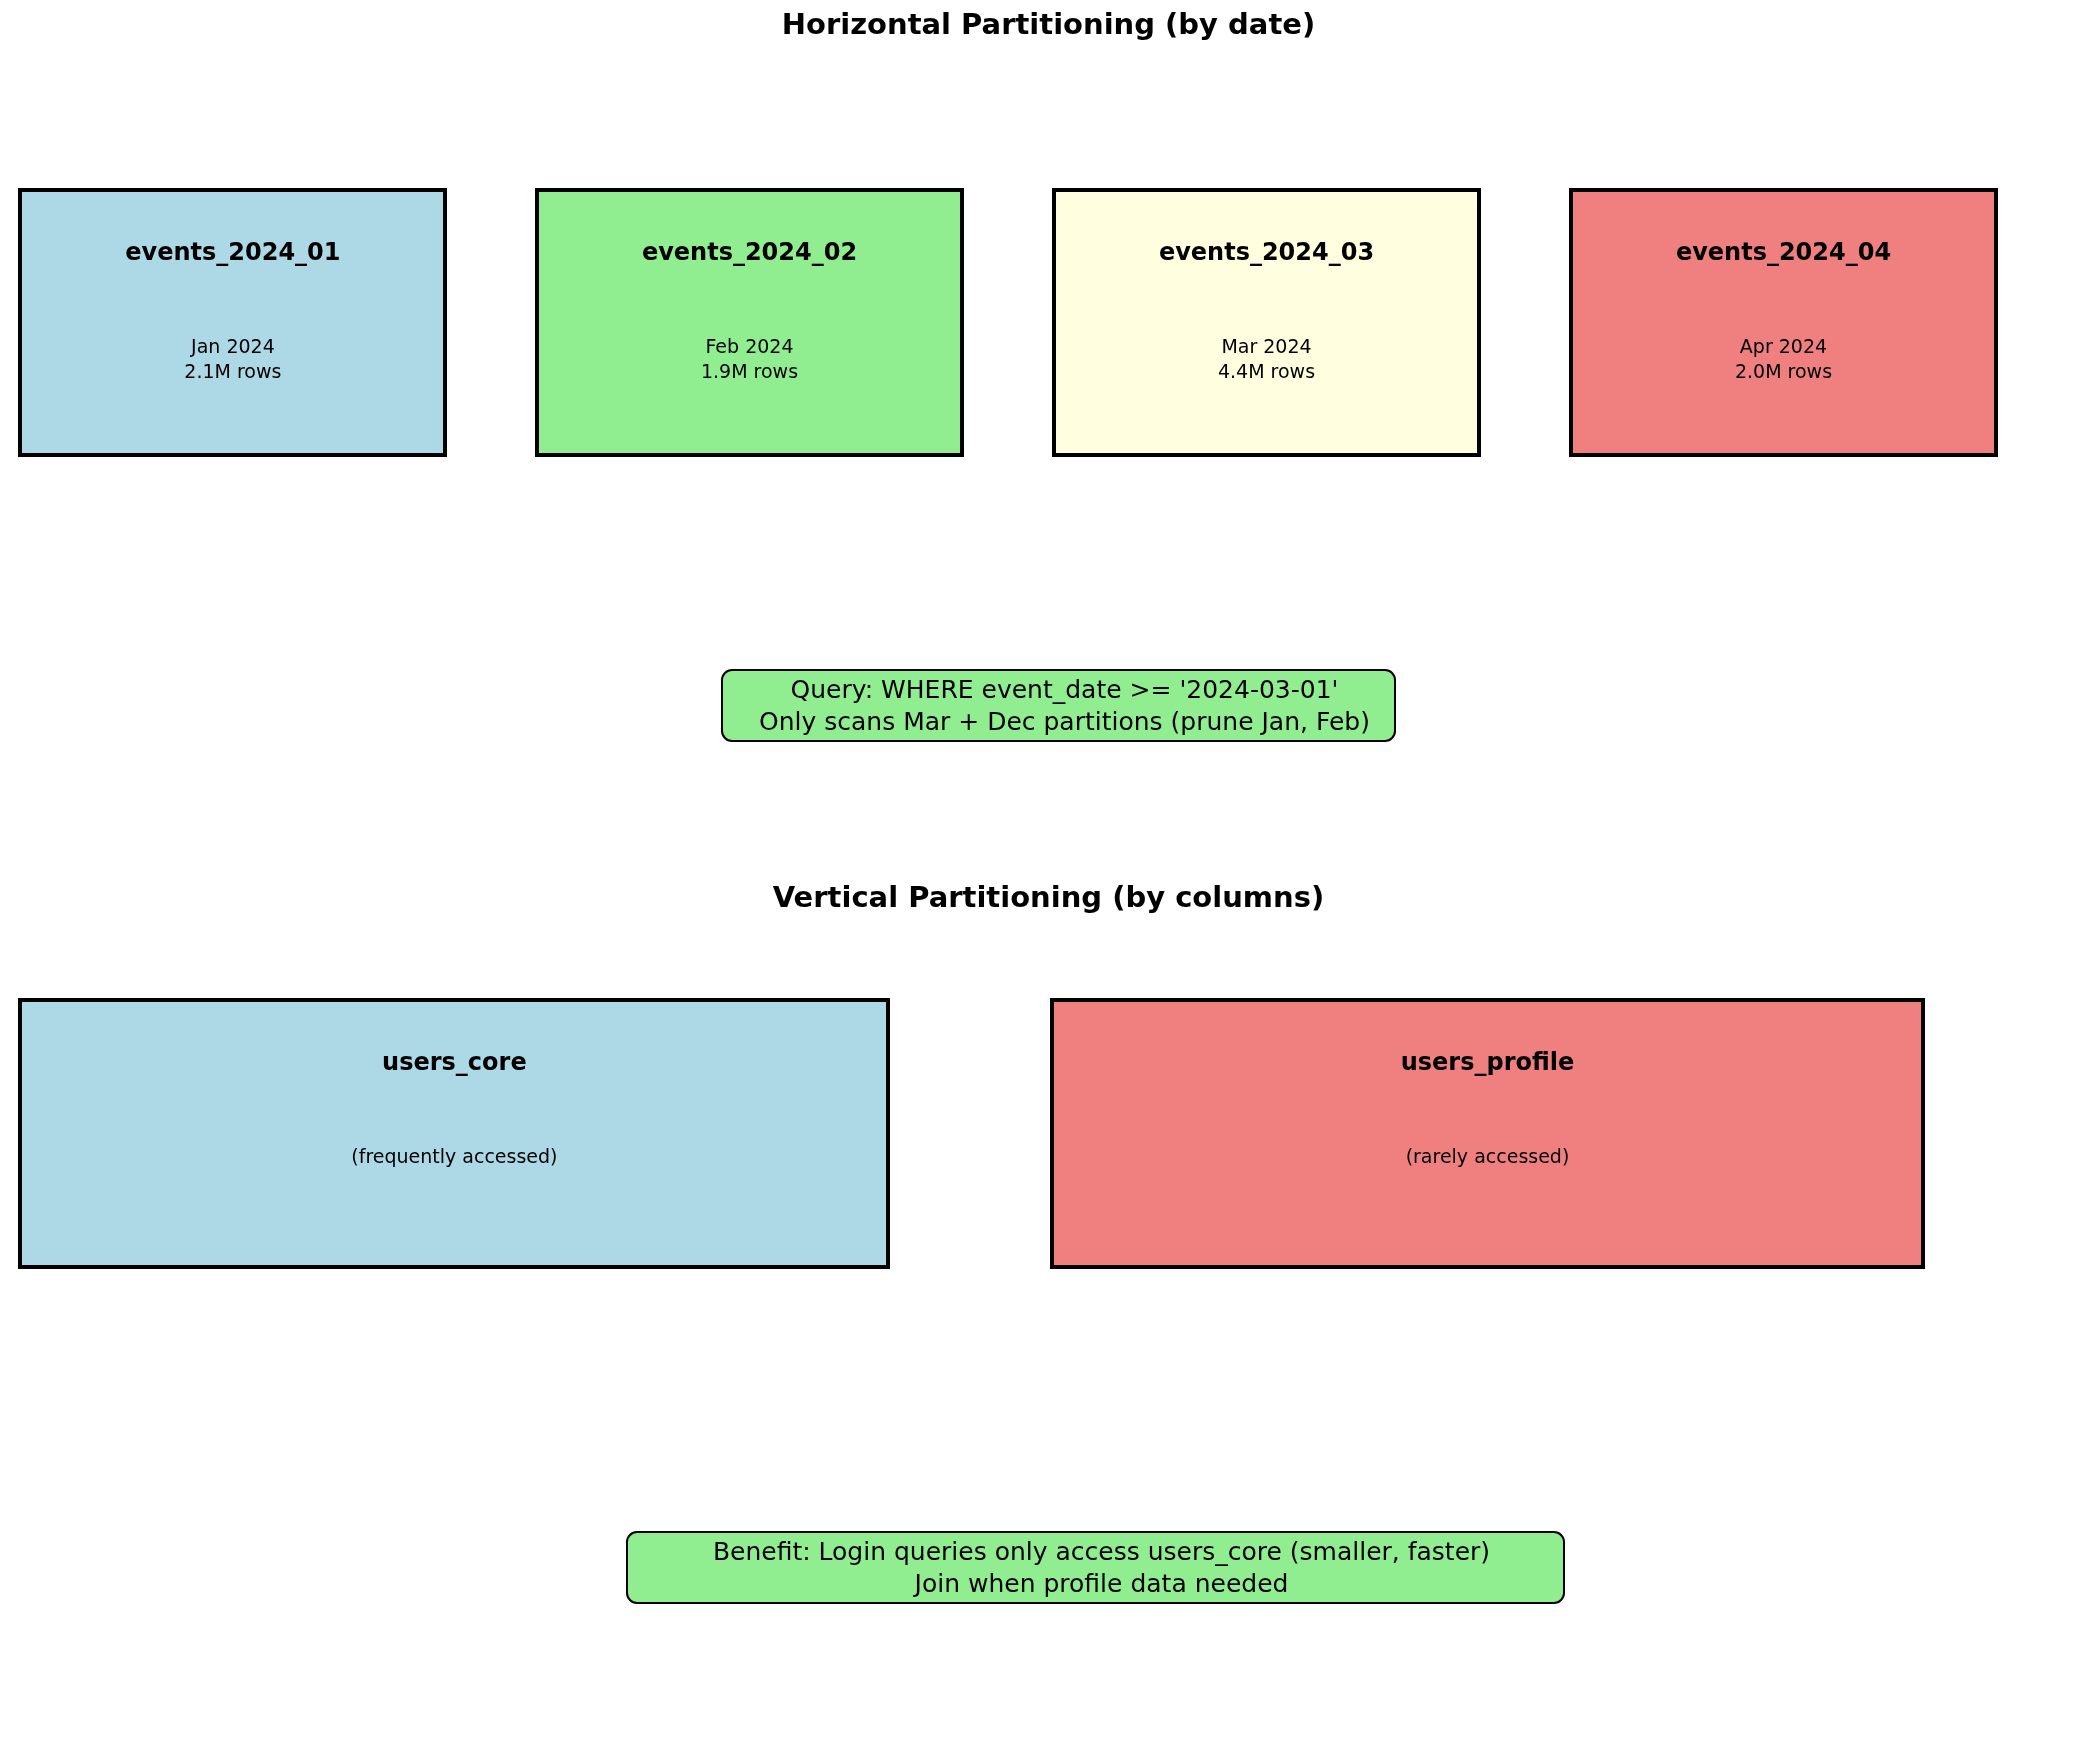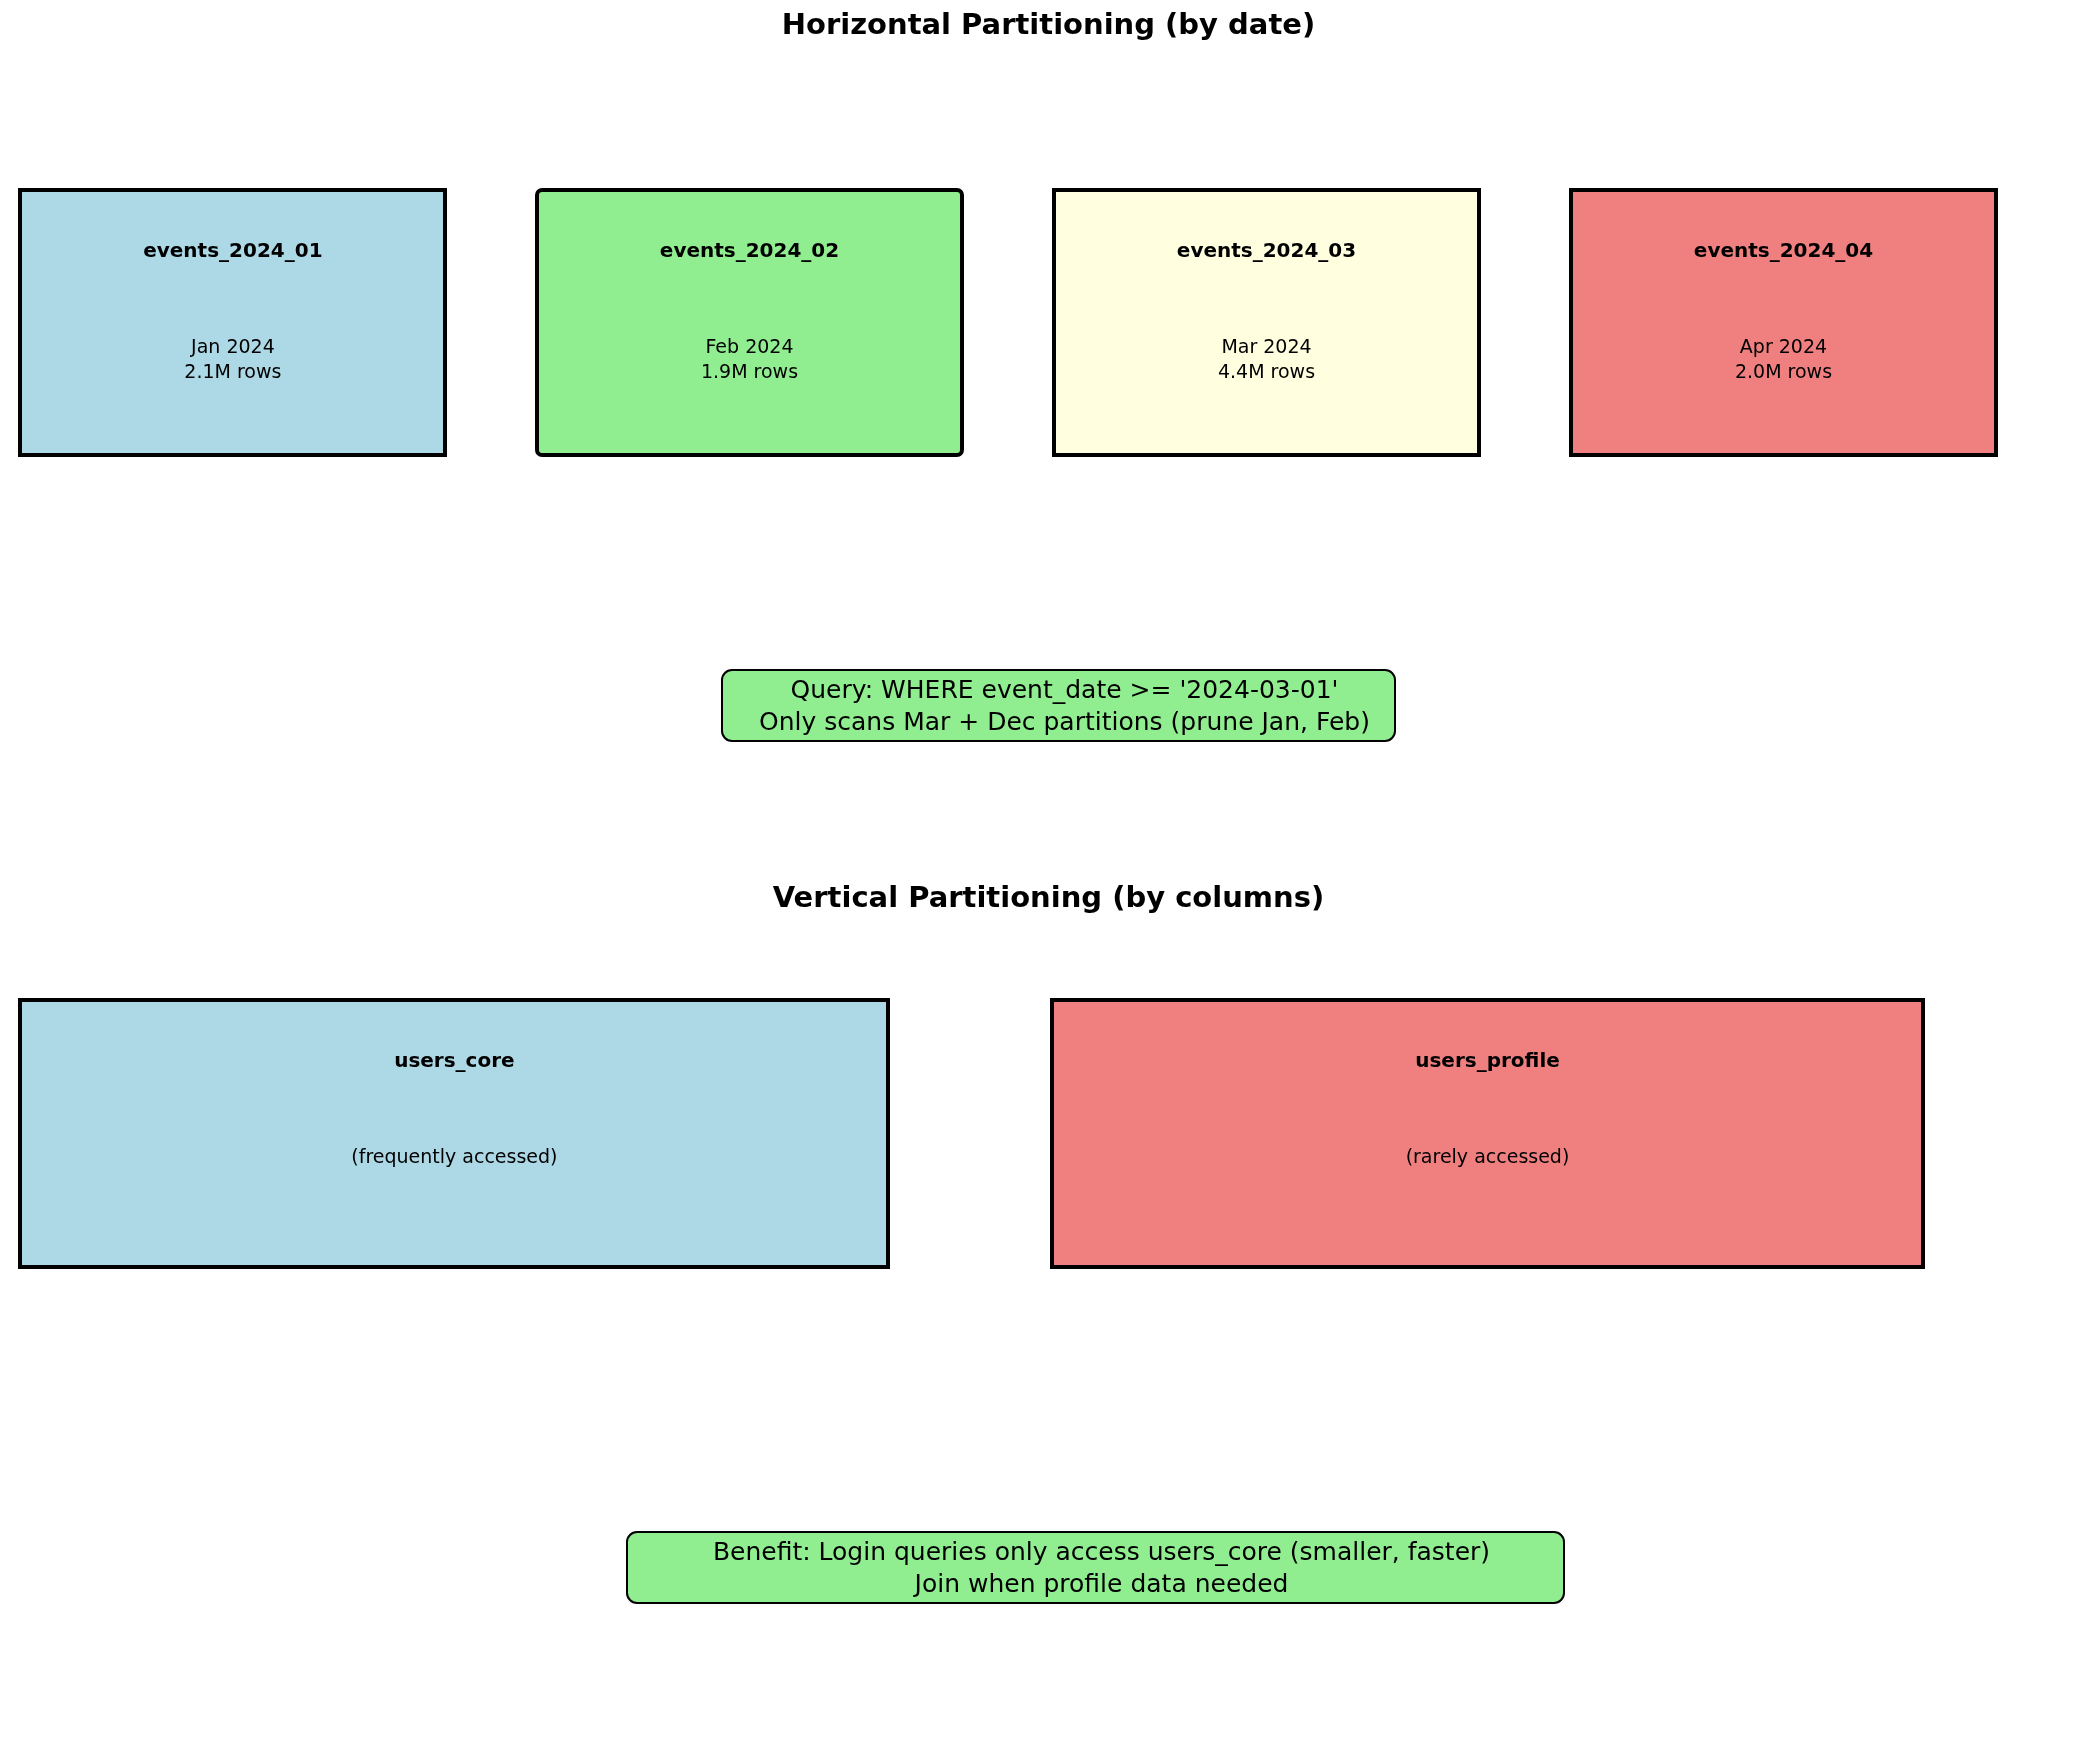--- a/index.html
+++ b/index.html
@@ -29,21 +29,21 @@
     position: absolute;
     box-sizing: border-box;
     border: 4.6px solid #000000;
   }
   .part-box .box-name {
     position: absolute;
     top: 46px;
     left: 0;
     width: 100%;
     text-align: center;
-    font-size: 20px;
+    font-size: 24px;
     font-weight: bold;
     white-space: nowrap;
   }
   .part-box .box-detail {
     position: absolute;
     top: 142px;
     left: 0;
     width: 100%;
     text-align: center;
     font-size: 19px;
@@ -60,21 +60,21 @@
     align-items: center;
     text-align: center;
     font-size: 25px;
     line-height: 32px;
     white-space: nowrap;
     padding-left: 12px;
   }
   
   .row1 { top: 188px; height: 269px; width: 429px; }
   .pos-b1 { left: 18.4px; }
-  .pos-b2 { left: 535px; border-radius: 7px; }
+  .pos-b2 { left: 535px; }
   .pos-b3 { left: 1052px; }
   .pos-b4 { left: 1569px; }
   
   .row2 { top: 998px; height: 271px; }
   .pos-core { left: 18.4px; width: 872px; }
   .pos-profile { left: 1050px; width: 875px; }
   
   .pos-query-note { left: 721px; top: 669px; width: 675px; height: 73px; }
   .pos-benefit-note { left: 626px; top: 1531px; width: 939px; height: 73px; }
   

